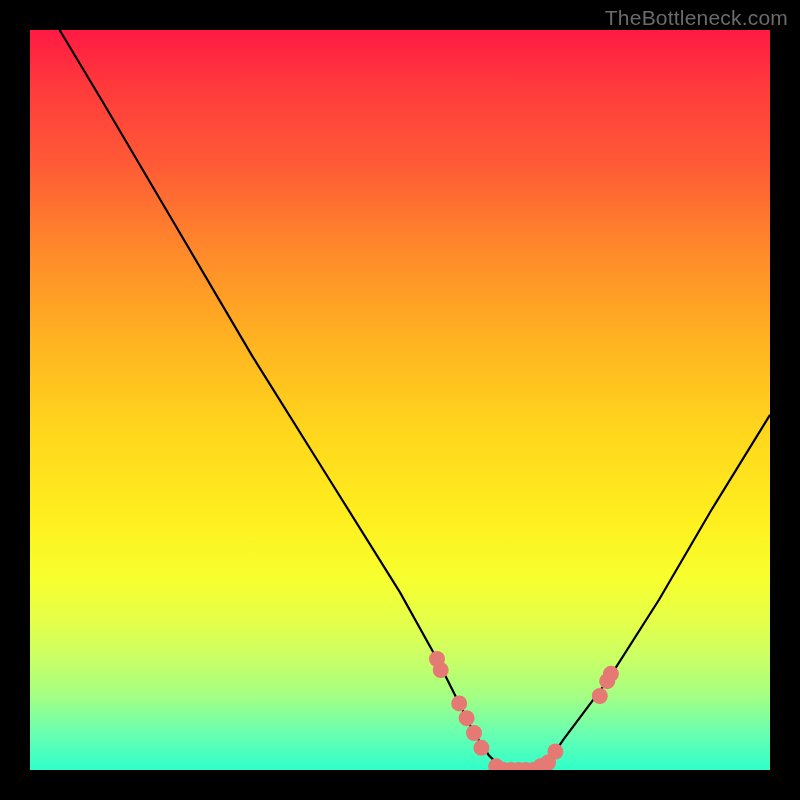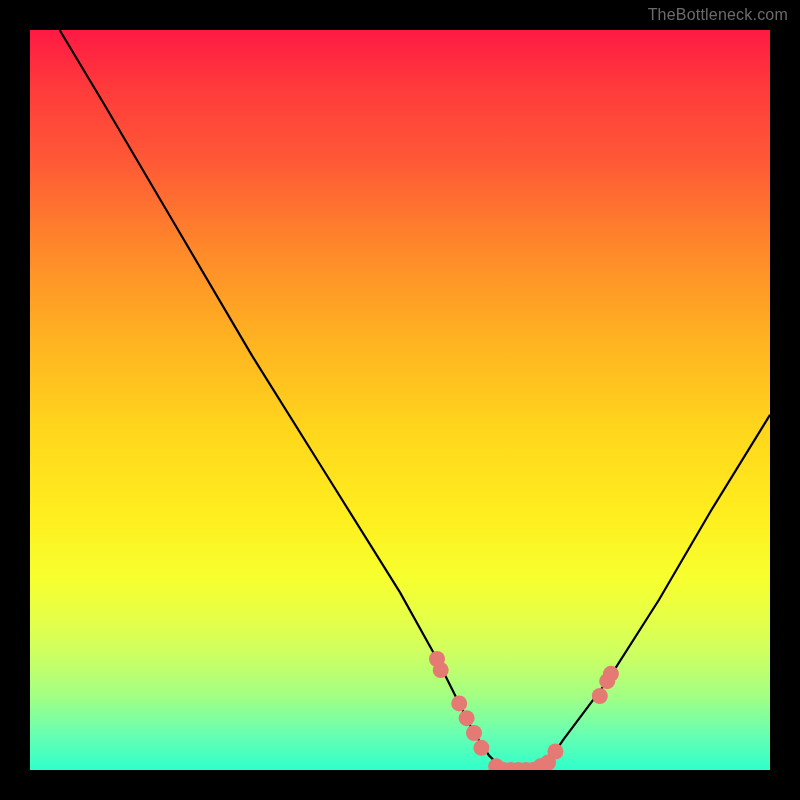--- a/index.html
+++ b/index.html
@@ -36,21 +36,21 @@
       #c9ff66 85%,
       #a3ff84 90%,
       #6affb0 95%,
       #2fffca 100%);
   }
   .watermark {
     position: absolute;
     top: 6px;
     right: 12px;
     color: #6b6b6b;
-    font-size: 16px;
+    font-size: 21px;
     font-weight: 500;
     letter-spacing: 0.2px;
   }
   svg.curve {
     position: absolute;
     left: 0;
     top: 0;
     width: 740px;
     height: 740px;
   }

